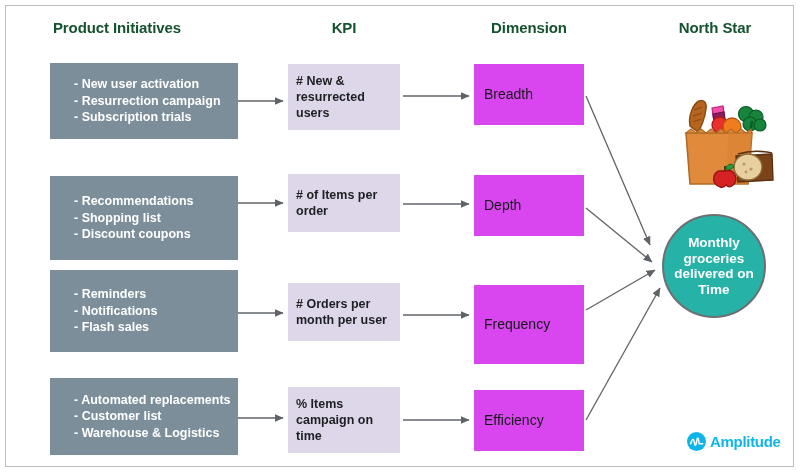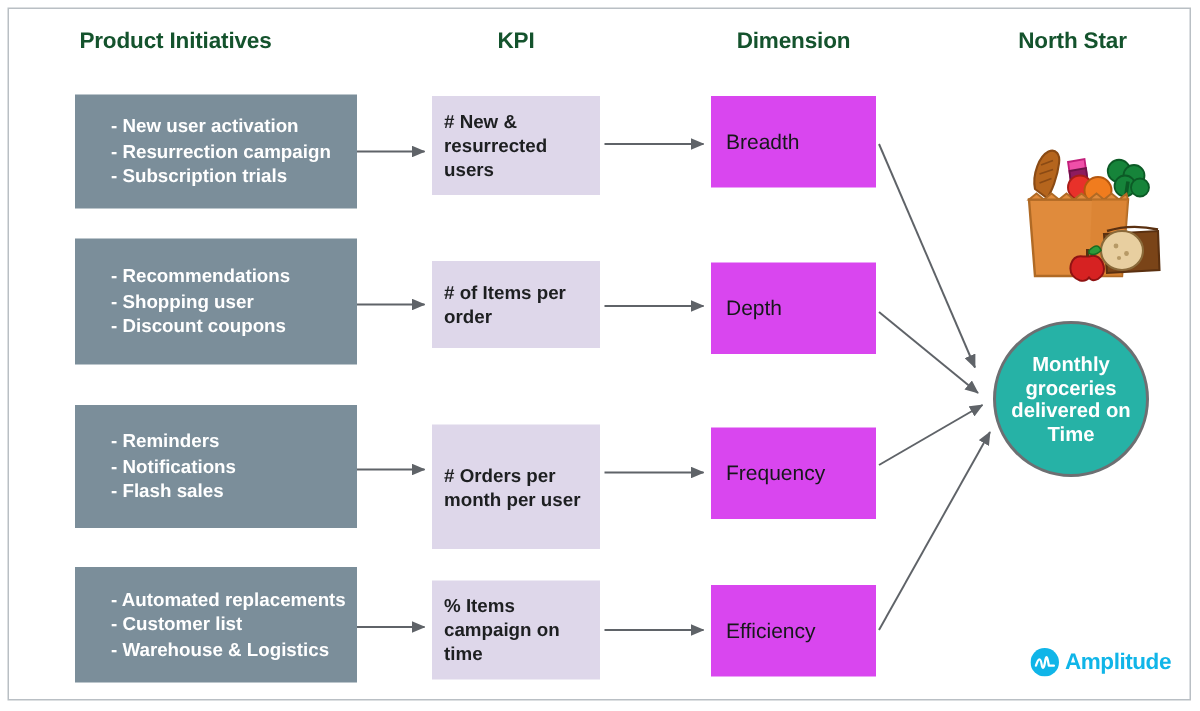--- a/index.html
+++ b/index.html
@@ -59,21 +59,21 @@
     margin-left: 28px;
   }
   .init-line {
     color: #ffffff;
     font-size: 12.5px;
     line-height: 16.5px;
     font-weight: 600;
     white-space: nowrap;
   }
   #init-box-0 { top: 63px;  height: 76px; }
-  #init-box-1 { top: 159px; height: 84px; }
+  #init-box-1 { top: 176px; height: 84px; }
   #init-box-2 { top: 270px; height: 82px; }
   #init-box-3 { top: 378px; height: 77px; }
 
   
   .kpi-box {
     position: absolute;
     left: 288px;
     width: 112px;
     background: #ded7ea;
     display: flex;
@@ -82,42 +82,42 @@
     box-sizing: border-box;
   }
   .kpi-text {
     color: #1d1f21;
     font-size: 12.5px;
     line-height: 16px;
     font-weight: bold;
   }
   #kpi-box-0 { top: 64px;  height: 66px; }
   #kpi-box-1 { top: 174px; height: 58px; }
-  #kpi-box-2 { top: 283px; height: 83px; }
+  #kpi-box-2 { top: 283px; height: 58px; }
   #kpi-box-3 { top: 387px; height: 66px; }
 
   
   .dim-box {
     position: absolute;
     left: 474px;
     width: 110px;
     background: #d946ef;
     display: flex;
     align-items: center;
     padding: 0 10px;
     box-sizing: border-box;
   }
   .dim-text {
     color: #16181a;
     font-size: 14px;
     line-height: 17px;
   }
   #dim-box-0 { top: 64px;  height: 61px; }
   #dim-box-1 { top: 175px; height: 61px; }
-  #dim-box-2 { top: 285px; height: 61px; }
+  #dim-box-2 { top: 285px; height: 79px; }
   #dim-box-3 { top: 390px; height: 61px; }
 
   
   #arrows {
     position: absolute;
     left: 0; top: 0;
     width: 800px; height: 474px;
     pointer-events: none;
   }
 
@@ -205,21 +205,21 @@
     <line x1="586" y1="420" x2="660" y2="288" stroke="#5f6368" stroke-width="1.3" marker-end="url(#arrowhead)"></line>
   </svg>
 
   <div class="init-box" id="init-box-0">
     <div class="init-line">- New user activation</div>
     <div class="init-line">- Resurrection campaign</div>
     <div class="init-line">- Subscription trials</div>
   </div>
   <div class="init-box" id="init-box-1">
     <div class="init-line">- Recommendations</div>
-    <div class="init-line">- Shopping user</div>
+    <div class="init-line">- Shopping list</div>
     <div class="init-line">- Discount coupons</div>
   </div>
   <div class="init-box" id="init-box-2">
     <div class="init-line">- Reminders</div>
     <div class="init-line">- Notifications</div>
     <div class="init-line">- Flash sales</div>
   </div>
   <div class="init-box" id="init-box-3">
     <div class="init-line">- Automated replacements</div>
     <div class="init-line">- Customer list</div>

